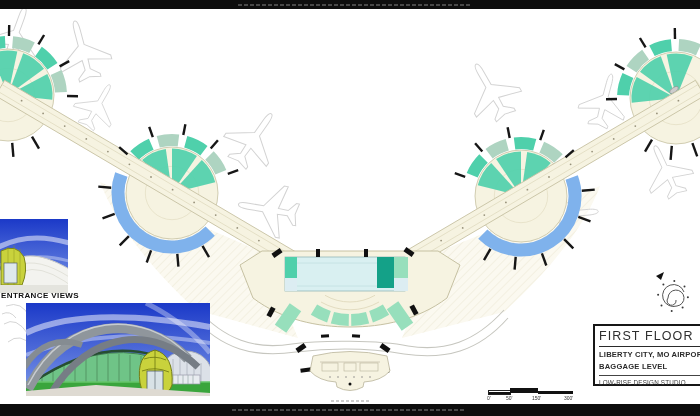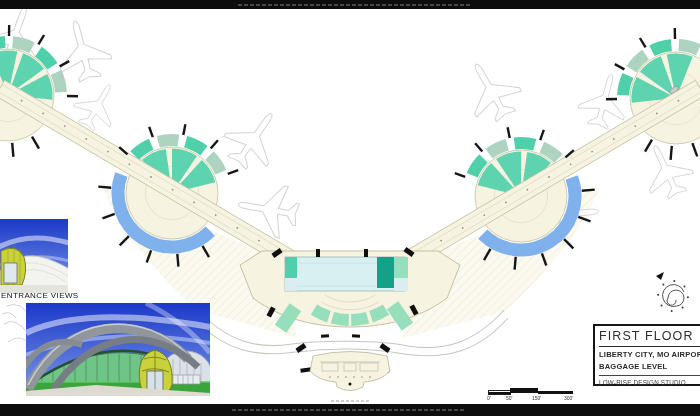--- a/index.html
+++ b/index.html
@@ -36,21 +36,21 @@
   .apron{fill:#fbf9f0;}
   .bldg{fill:var(--cream);stroke:#b9b49a;stroke-width:.8;}
   .room{fill:none;stroke:#b9b49a;stroke-width:.6;}
   .spiral{fill:none;stroke:#555;stroke-width:1;}
   .cdot{fill:#3a3a3a;}
   
   .render{position:absolute;z-index:3;overflow:hidden;}
   .r1{left:0;top:219px;width:68px;height:74px;}
   .r2{left:26px;top:303px;width:184px;height:93px;}
   .sketch{position:absolute;left:0;top:296px;z-index:2;}
-  .label-ev{position:absolute;left:1px;top:291px;z-index:4;font-size:8px;font-weight:normal;
+  .label-ev{position:absolute;left:1px;top:291px;z-index:4;font-size:8px;font-weight:bold;
             letter-spacing:.4px;color:#111;}
   
   .titleblock{position:absolute;left:593px;top:324px;width:115px;height:62px;z-index:5;
               background:#fff;border:2px solid #161616;padding:2px 4px;box-sizing:border-box;}
   .tb-title{font-size:12.5px;letter-spacing:1.1px;color:#2e2e2e;padding:1px 0 3px 0;
             border-bottom:1.5px solid #2a2a2a;white-space:nowrap;}
   .tb-line{font-size:7.6px;font-weight:bold;color:#2b2b2b;margin-top:3px;letter-spacing:.2px;
            white-space:nowrap;}
   .tb-div{border-top:1px solid #444;margin-top:4px;}
   .tb-studio{font-size:6.3px;color:#3a3a3a;margin-top:3px;letter-spacing:.2px;white-space:nowrap;}

